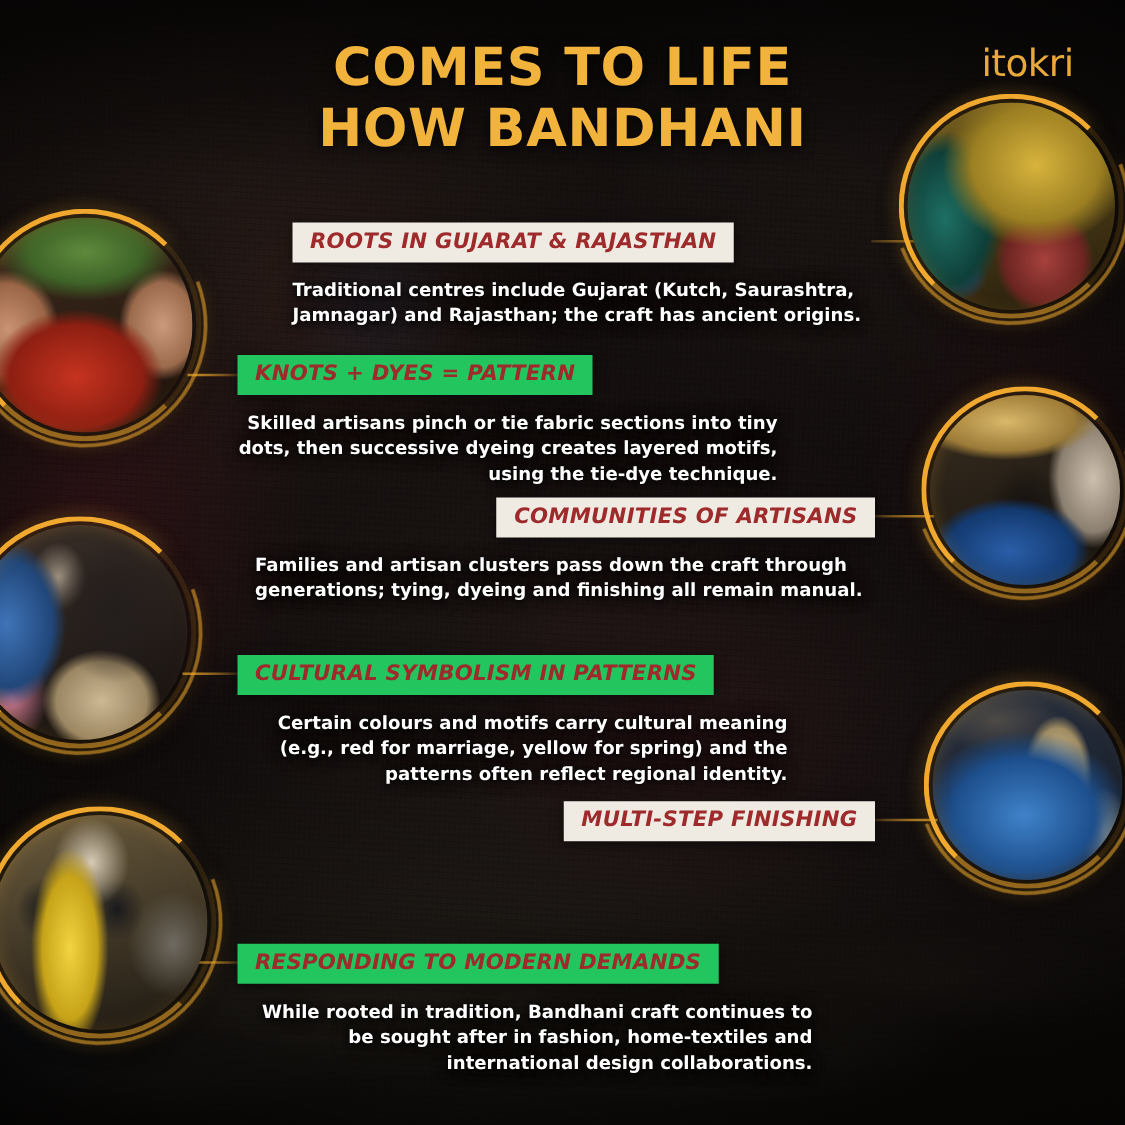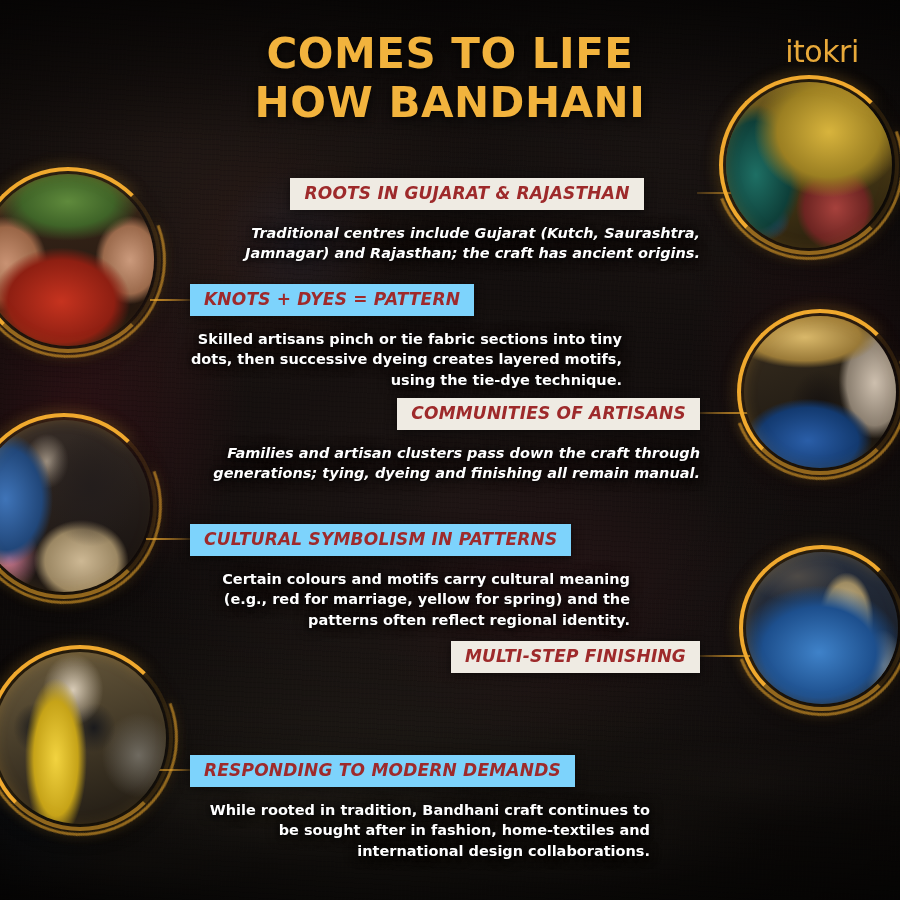--- a/index.html
+++ b/index.html
@@ -199,30 +199,30 @@
     padding:6px 14px 7px;
     font-size:17px; font-weight:bold; font-style:italic;
     letter-spacing:.2px;
     color:#9E2A2B;
     line-height:1.1;
     white-space:nowrap;
     box-shadow:0 2px 9px rgba(0,0,0,.55);
     font-family:"DejaVu Sans", sans-serif;
   }
   .label.cream { background:#EFEBE3; }
-  .label.amber { background:#7dd3fc; }
+  .label.amber { background:#22c55e; }
 
   .body-text {
     margin-top:13px;
     font-size:14.5px; font-weight:bold;
     color:#FFFFFF; line-height:1.42;
     text-shadow:0 1px 5px rgba(0,0,0,.92), 0 0 14px rgba(0,0,0,.75);
     font-family:"DejaVu Sans", sans-serif;
   }
-  .align-right { text-align:right;font-style:italic; }
+  .align-right { text-align:left; }
   .align-left  { text-align:right; }
 </style>
 </head>
 <body>
 
 <div id="poster">
 
   <div class="bg-layer bg-base"></div>
   <div class="bg-layer bg-maroon"></div>
   <div class="bg-layer bg-blue"></div>
@@ -289,21 +289,21 @@
   </div>
 
   <div class="connector" style="top:192px; left:697px; width:52px;"></div>
   <div class="connector to-left" style="top:299px; left:150px; width:42px;"></div>
   <div class="connector" style="top:412px; left:698px; width:52px;"></div>
   <div class="connector to-left" style="top:538px; left:146px; width:44px;"></div>
   <div class="connector" style="top:655px; left:698px; width:52px;"></div>
   <div class="connector to-left" style="top:769px; left:158px; width:34px;"></div>
 
   <div class="block" style="top:178px; left:234px; width:466px;">
-    <div style="text-align:center;">
+    <div style="text-align:left;">
       <span class="label cream">ROOTS IN GUJARAT &amp; RAJASTHAN</span>
     </div>
     <div class="body-text align-right">Traditional centres include Gujarat (Kutch, Saurashtra, Jamnagar) and Rajasthan; the craft has ancient origins.</div>
   </div>
 
   <div class="block" style="top:284px; left:190px; width:432px;">
     <div style="text-align:left;">
       <span class="label amber">KNOTS + DYES = PATTERN</span>
     </div>
     <div class="body-text align-left">Skilled artisans pinch or tie fabric sections into tiny dots, then successive dyeing creates layered motifs, using the tie-dye technique.</div>

